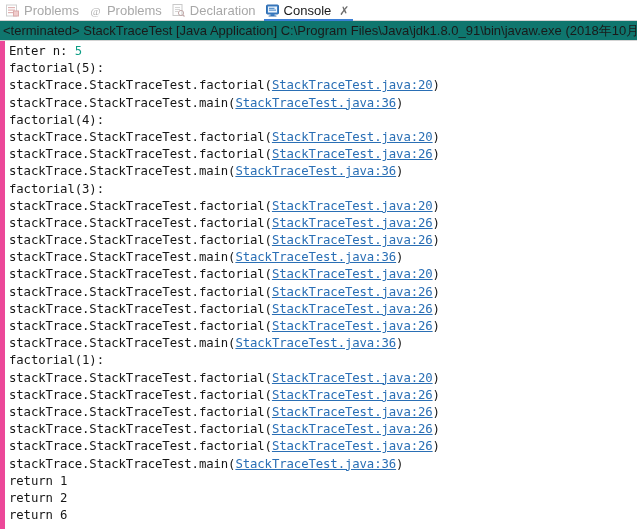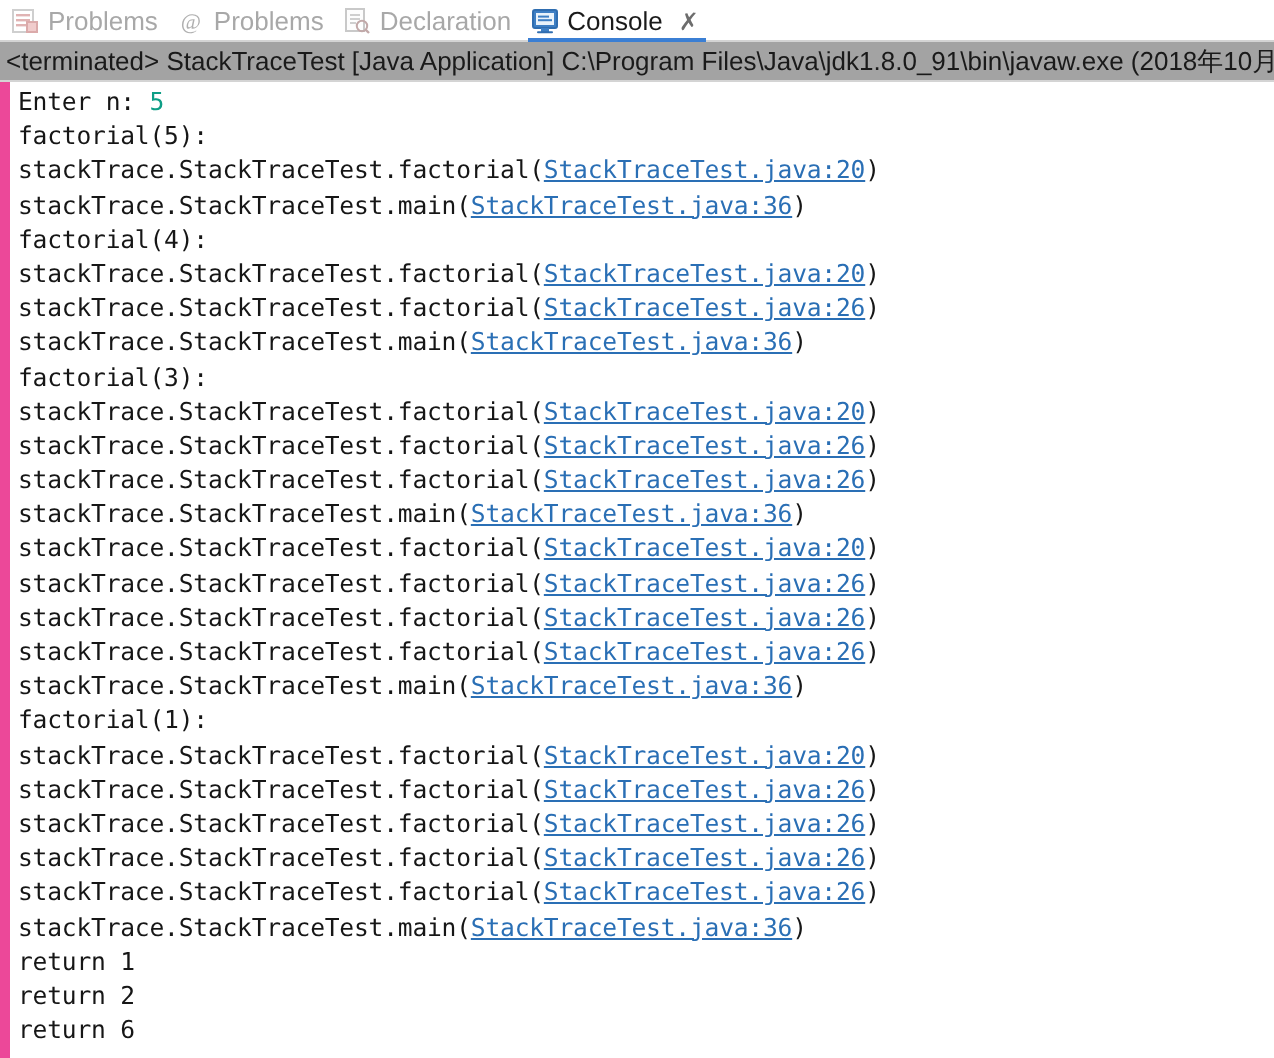--- a/index.html
+++ b/index.html
@@ -73,21 +73,21 @@
   .proc-header {
     position: relative;
     height: 20px;
     line-height: 20px;
     font-size: 13px;
     color: #1a1a1a;
     white-space: nowrap;
     overflow: hidden;
     padding-left: 3px;
     box-sizing: border-box;
-    background: #a3a3a3;
+    background: #0f766e;
   }
   .proc-header::after {
     content: "";
     position: absolute;
     left: 0; right: 0; bottom: 0;
     height: 1px;
     background: #d4d4d4;
   }
 
   

